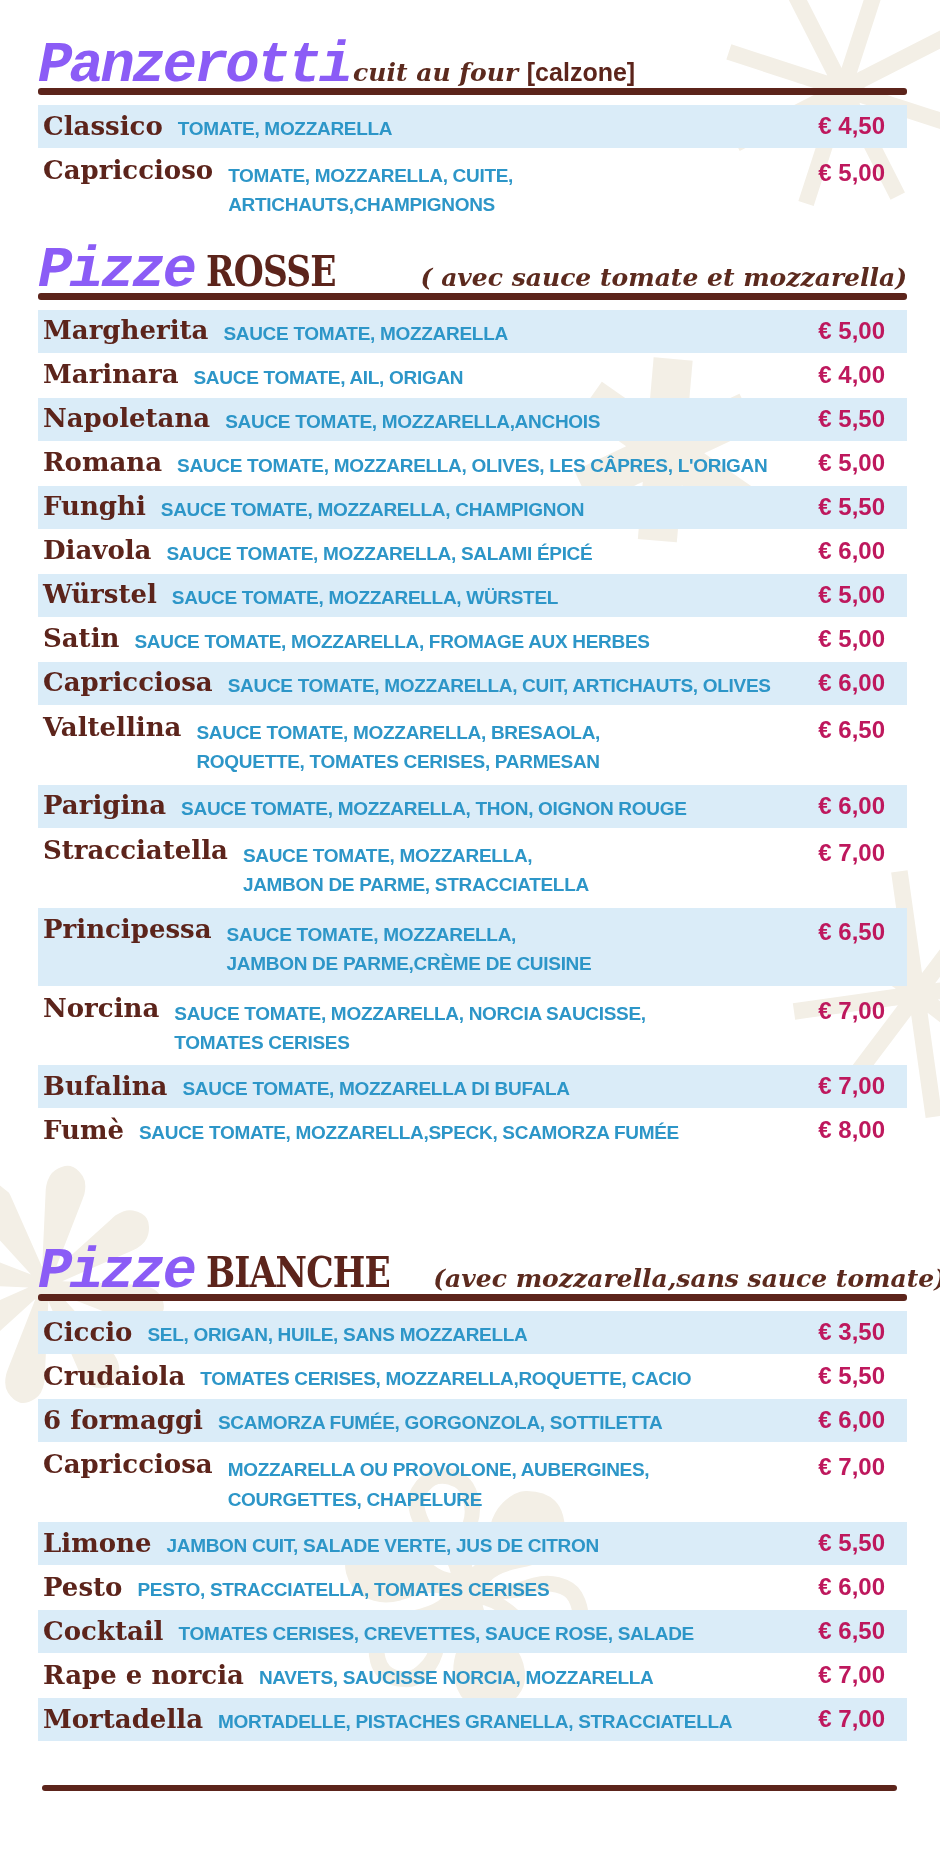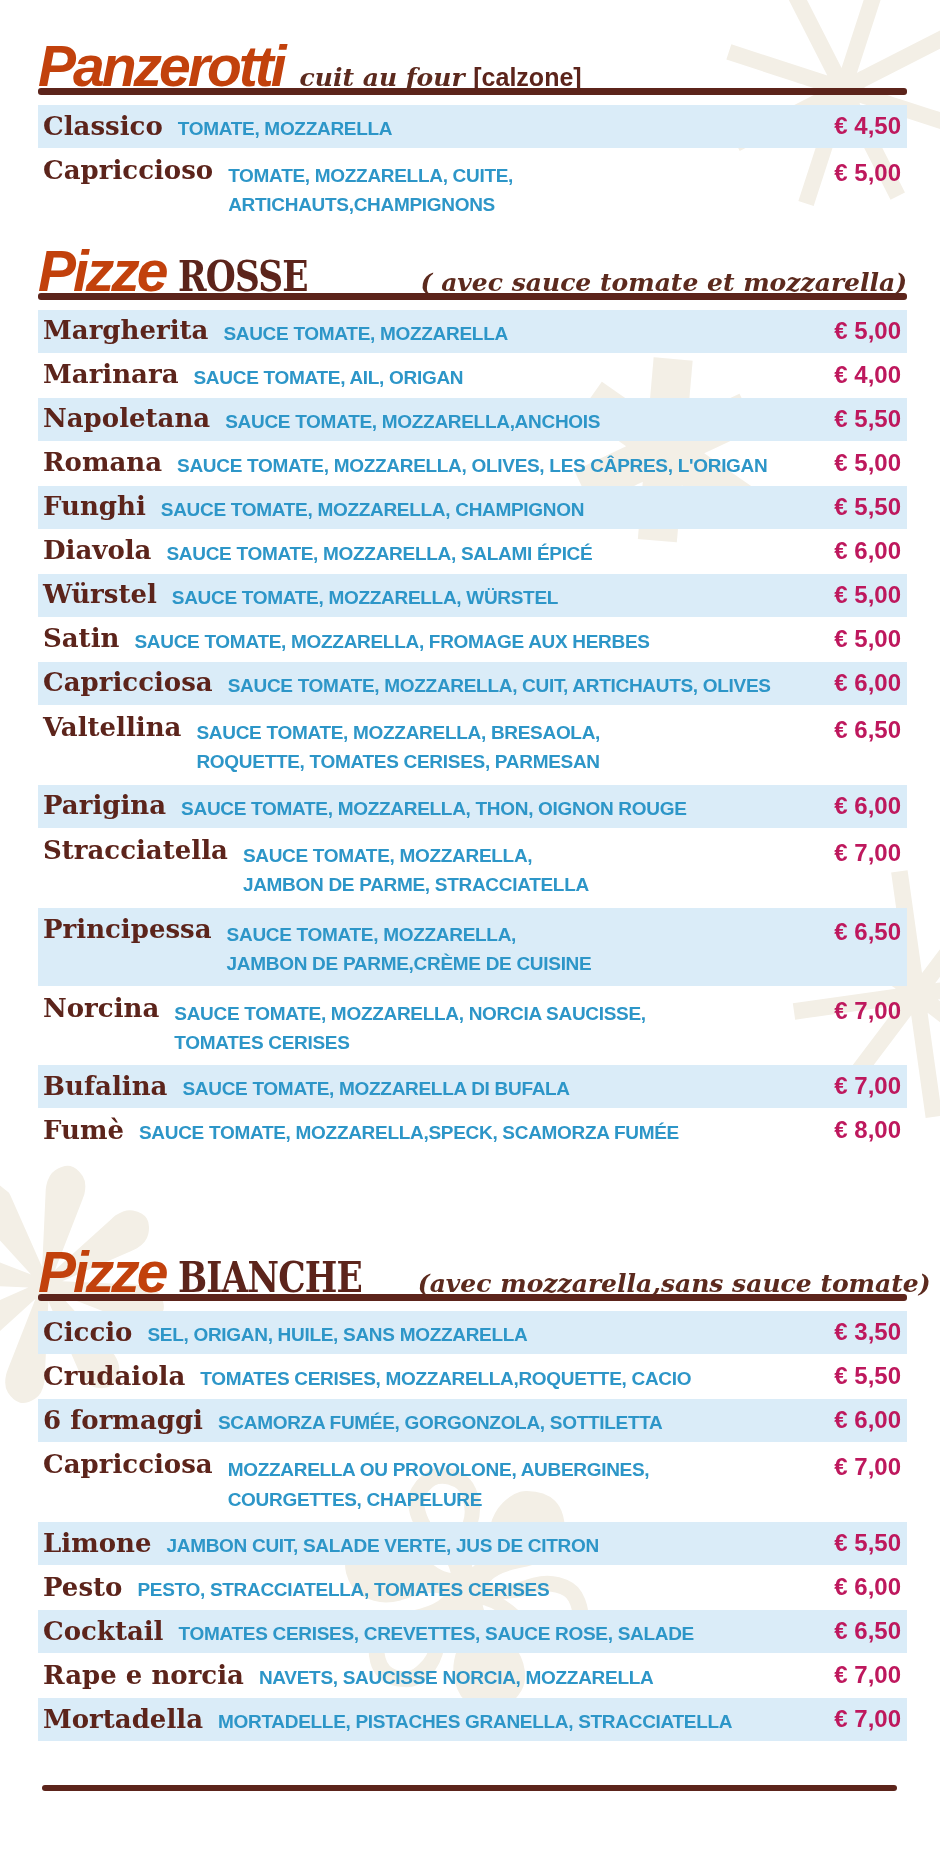--- a/index.html
+++ b/index.html
@@ -16,52 +16,52 @@
   .wm-2 { top:830px;  right:-120px; font-size:340px; transform:rotate(-8deg); }
   .wm-3 { top:1130px; left:-90px;   font-size:320px; transform:rotate(12deg); }
   .wm-4 { top:1430px; left:330px;   font-size:330px; transform:rotate(-15deg); }
   .wm-5 { top:330px;  left:560px;   font-size:250px; transform:rotate(5deg); }
 
   .content { position:relative; z-index:1; padding:38px 33px 0 38px; }
 
   
   .section-header { display:flex; align-items:baseline; position:relative; z-index:2; }
   .script-title {
-    font-family:Liberation Sans, sans-serif;
+    font-family:Liberation Mono, monospace;
     font-style:italic; font-weight:bold;
     font-size:57px; line-height:1;
-    color:#c2410c; letter-spacing:-3px;
+    color:#8b5cf6; letter-spacing:-3px;
   }
   .caps-title {
     font-family:"DejaVu Serif", serif;
     font-weight:bold; font-size:42px; line-height:1;
     color:#5c241b; margin-left:12px;
     display:inline-block; transform:scaleX(.82); transform-origin:left bottom;
     letter-spacing:-1px;
   }
   .note {
     font-family:"DejaVu Serif", serif;
     font-style:italic; font-weight:bold;
     font-size:25px; color:#5c2a1e; letter-spacing:0px;
     white-space:nowrap;
   }
   .note-print {
     font-family:"Liberation Sans", sans-serif;
     font-style:normal; font-weight:bold; font-size:25px; color:#5c241b;
   }
-  .note-after { margin-left:16px; }
+  .note-after { margin-left:3px; }
   .note-right { margin-left:auto; }
   .rule { height:7px; background:#5c241b; border-radius:3px; margin-top:-7px; margin-bottom:10px; position:relative; z-index:1; }
   .rule-bottom { height:6px; background:#5c241b; border-radius:3px; margin:44px 10px 0 4px; }
 
   
   .rows { display:block; }
   .row {
     display:flex; align-items:center;
-    min-height:39px; padding:2px 6px 2px 5px;
+    min-height:39px; padding:2px 22px 2px 5px;
     margin-bottom:1px;
   }
   .row.hl { background:#daecf8; }
   .row.multi { align-items:flex-start; padding-top:7px; padding-bottom:7px; }
   .item-name {
     font-family:"DejaVu Serif", serif;
     font-weight:bold; font-size:26px; line-height:1.15;
     color:#5c241b; white-space:nowrap; margin-right:15px;
   }
   .item-desc {

